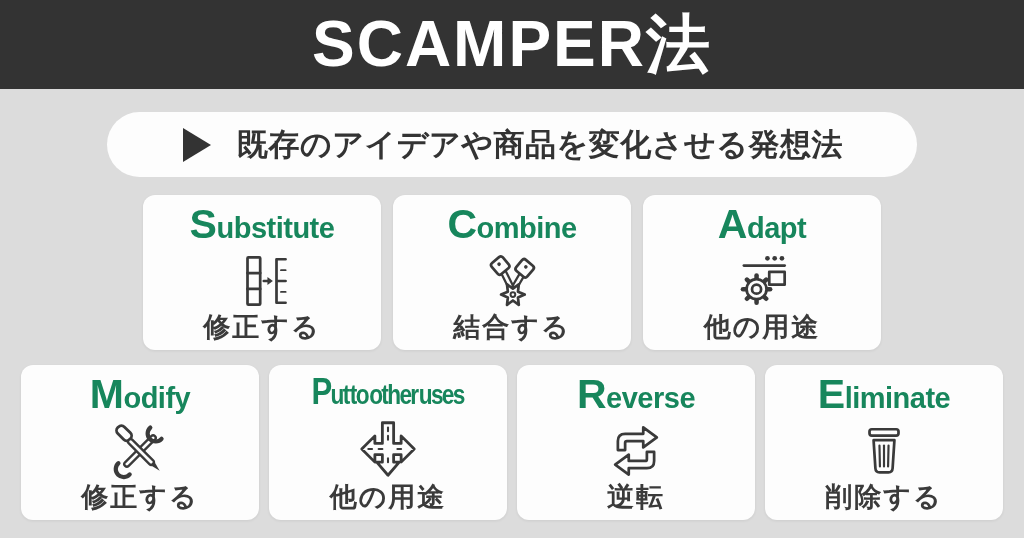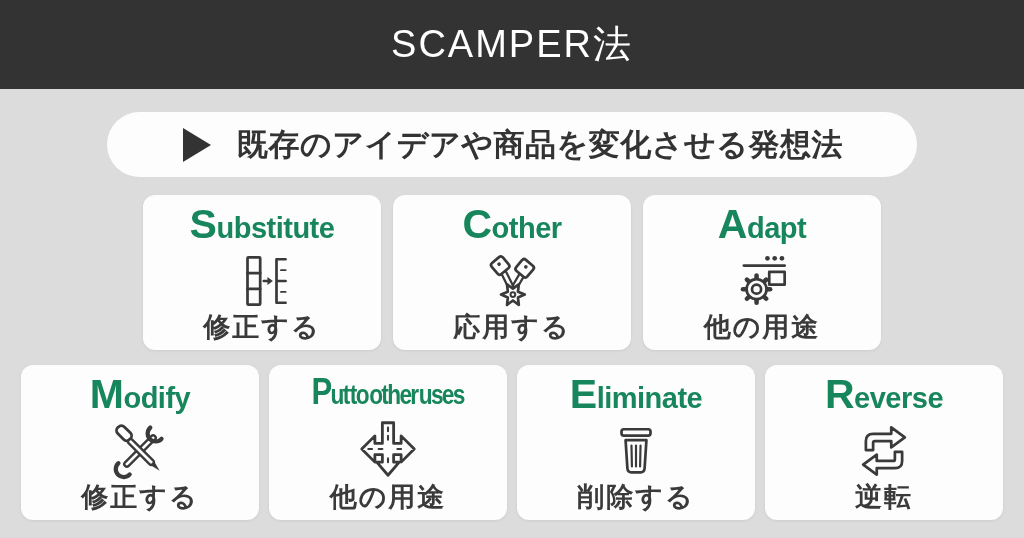--- a/index.html
+++ b/index.html
@@ -10,21 +10,21 @@
     -webkit-font-smoothing:antialiased;
   }
   .page { width:1024px; height:538px; background:#dcdcdc; }
 
   
   .header {
     height:89px; background:#333333;
     display:flex; align-items:center; justify-content:center;
   }
   .header h1 {
-    color:#ffffff; font-size:38px; font-weight:normal; letter-spacing:2px;
+    color:#ffffff; font-size:64px; font-weight:bold; letter-spacing:2px;
   }
 
   
   .banner {
     width:810px; height:65px; margin:23px auto 0 auto;
     background:#fdfdfd; border-radius:33px;
     display:flex; align-items:center; justify-content:center; gap:24px;
   }
   .banner .tri { flex:0 0 auto; display:flex; }
   .banner .banner-text {
@@ -100,40 +100,40 @@
           <polygon class="fl" points="38,27.5 44,32 38,36.5"></polygon>
           <path class="ln" d="M48,8 H58 M48,8 V56 M48,56 H58 M48,32 H58"></path>
           <line class="ln2" x1="53" y1="20" x2="58" y2="20"></line>
           <line class="ln2" x1="53" y1="44" x2="58" y2="44"></line>
         </svg>
       </div>
       <div class="card-label">修正する</div>
     </div>
 
     <div class="card">
-      <div class="card-title"><span class="t-big">C</span><span>other</span></div>
+      <div class="card-title"><span class="t-big">C</span><span>ombine</span></div>
       <div class="card-icon">
         <svg width="58" height="58" viewBox="0 0 64 64">
           <line class="hollow-outer" x1="23" y1="23" x2="30" y2="37"></line>
           <line class="hollow-inner" x1="23" y1="23" x2="30" y2="37"></line>
           <line class="hollow-outer" x1="43" y1="25" x2="36" y2="37"></line>
           <line class="hollow-inner" x1="43" y1="25" x2="36" y2="37"></line>
           <g transform="rotate(-40 19 15)">
             <rect class="wfl" x="11" y="7" width="16" height="16" rx="3"></rect>
             <circle class="fl" cx="19" cy="13" r="2"></circle>
           </g>
           <g transform="rotate(40 46 18)">
             <rect class="wfl" x="38" y="10" width="16" height="16" rx="3"></rect>
             <circle class="fl" cx="46" cy="16" r="2"></circle>
           </g>
           <polygon class="wfl" points="46,47 38.6,50.3 39.5,58.3 33,53.5 26.5,58.3 27.4,50.3 20,47 27.4,43.8 26.5,35.7 33,40.5 39.5,35.7 38.6,43.8"></polygon>
           <circle class="ln2" cx="33" cy="47" r="2.6"></circle>
         </svg>
       </div>
-      <div class="card-label">応用する</div>
+      <div class="card-label">結合する</div>
     </div>
 
     <div class="card">
       <div class="card-title"><span class="t-big">A</span><span>dapt</span></div>
       <div class="card-icon">
         <svg width="58" height="58" viewBox="0 0 64 64">
           <circle class="fl" cx="38" cy="7" r="2.6"></circle>
           <circle class="fl" cx="46" cy="7" r="2.6"></circle>
           <circle class="fl" cx="54" cy="7" r="2.6"></circle>
           <line class="ln" x1="12" y1="15" x2="57" y2="15"></line>
@@ -186,41 +186,41 @@
             <line x1="22" y1="32" x2="26" y2="32"></line>
             <line x1="42" y1="32" x2="46" y2="32"></line>
             <line x1="32" y1="42" x2="32" y2="46"></line>
           </g>
         </svg>
       </div>
       <div class="card-label">他の用途</div>
     </div>
 
     <div class="card">
+      <div class="card-title"><span class="t-big">R</span><span>everse</span></div>
+      <div class="card-icon">
+        <svg width="58" height="58" viewBox="0 0 64 64">
+          <path class="ln" d="M12,31 L12,21 Q12,13 20,13 L40,13 L40,6 L55,17 L40,28 L40,21 L22,21 Q20,21 20,23 L20,31 Z"></path>
+          <path class="ln" d="M52,33 L52,43 Q52,51 44,51 L24,51 L24,58 L9,47 L24,36 L24,43 L42,43 Q44,43 44,41 L44,33 Z"></path>
+        </svg>
+      </div>
+      <div class="card-label">逆転</div>
+    </div>
+
+    <div class="card">
       <div class="card-title"><span class="t-big">E</span><span>liminate</span></div>
       <div class="card-icon">
         <svg width="58" height="58" viewBox="0 0 64 64">
           <rect class="ln" x="16" y="8" width="32" height="7" rx="2.5"></rect>
           <path class="ln" d="M20.5,20 H43.5 L41.5,51 Q41.2,55.5 37,55.5 H27 Q22.8,55.5 22.5,51 Z"></path>
           <g stroke="#3a3a3a" stroke-width="2.4" stroke-linecap="round">
             <line x1="27" y1="26" x2="27.5" y2="49"></line>
             <line x1="32" y1="26" x2="32" y2="49"></line>
             <line x1="37" y1="26" x2="36.5" y2="49"></line>
           </g>
         </svg>
       </div>
       <div class="card-label">削除する</div>
     </div>
 
-    <div class="card">
-      <div class="card-title"><span class="t-big">R</span><span>everse</span></div>
-      <div class="card-icon">
-        <svg width="58" height="58" viewBox="0 0 64 64">
-          <path class="ln" d="M12,31 L12,21 Q12,13 20,13 L40,13 L40,6 L55,17 L40,28 L40,21 L22,21 Q20,21 20,23 L20,31 Z"></path>
-          <path class="ln" d="M52,33 L52,43 Q52,51 44,51 L24,51 L24,58 L9,47 L24,36 L24,43 L42,43 Q44,43 44,41 L44,33 Z"></path>
-        </svg>
-      </div>
-      <div class="card-label">逆転</div>
-    </div>
-
   </div>
 
 </div>
 
 </body></html>

